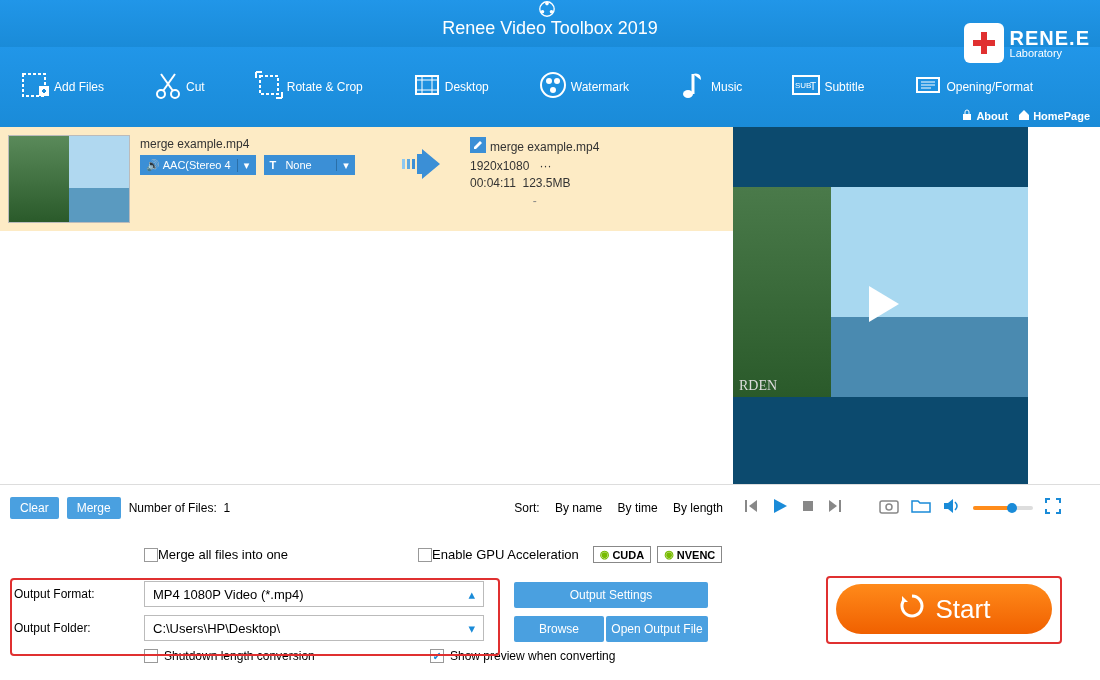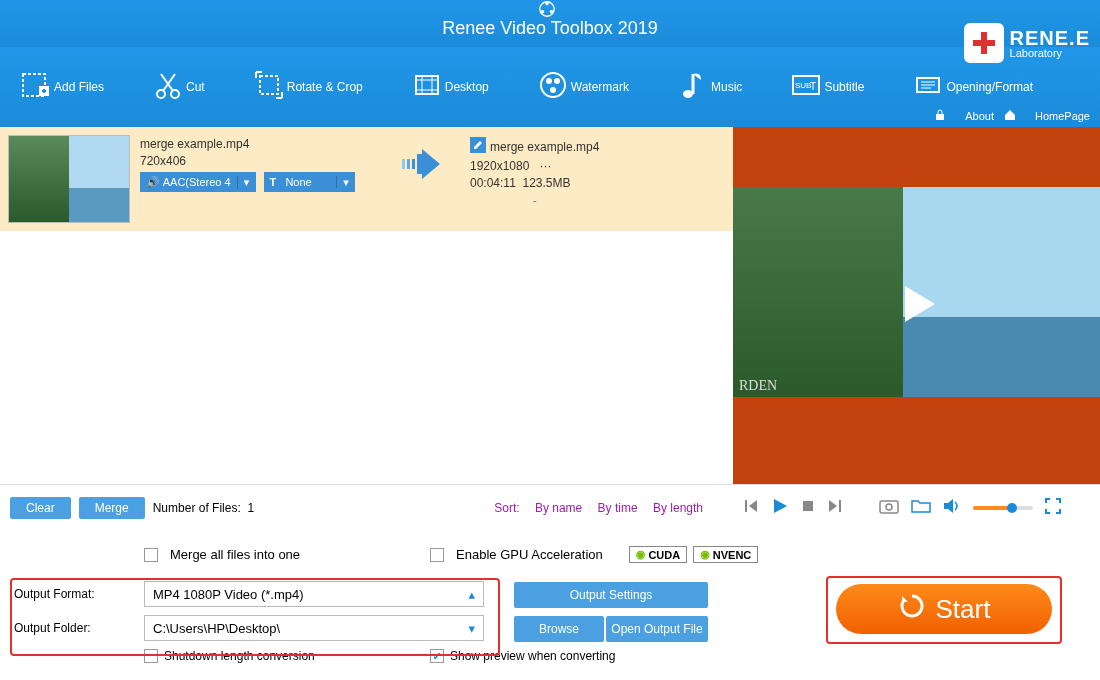--- a/index.html
+++ b/index.html
@@ -14,63 +14,63 @@
 .tool { display: flex; flex-direction: row; align-items: center; color: #fff; font-size: 12px; cursor: pointer; padding: 4px 8px; margin-right: 30px; }
 .tool .ticon { width: 36px; height: 36px; margin-bottom: 4px; display: flex; align-items: center; justify-content: center; }
 .tool .ticon svg { width: 34px; height: 34px; }
 .rene-brand { position: absolute; right: 10px; top: -24px; display: flex; align-items: center; color: #fff; }
 .rene-brand .plus { width: 40px; height: 40px; background: #fff; border-radius: 6px; display: flex; align-items: center; justify-content: center; margin-right: 6px; }
 .rene-brand .plus svg { width: 30px; height: 30px; }
 .rene-brand .txt { display: flex; flex-direction: column; line-height: 1; }
 .rene-brand .txt .big { font-size: 20px; font-weight: bold; letter-spacing: 1px; }
 .rene-brand .txt .small { font-size: 11px; }
 .about-links { position: absolute; right: 10px; bottom: 4px; display: flex; gap: 10px; color: #fff; font-size: 11px; }
-.about-links .lnk { display: flex; align-items: center; gap: 19px; cursor: pointer; }
+.about-links .lnk { display: flex; align-items: center; gap: 3px; cursor: pointer; font-weight: bold; }
 
 .mainrow { display: flex; height: 357px; }
 .filelist { width: 733px; background: #fff; }
 .filerow { height: 104px; background: #fdebc5; display: flex; padding: 8px; }
 .thumb { width: 122px; height: 88px; background: linear-gradient(90deg, #3a6b3a 50%, #87ceeb 50%); border: 1px solid #bbb; position: relative; }
 .thumb .trees { position: absolute; left: 0; top: 0; width: 50%; height: 100%; background: linear-gradient(180deg, #5a8a5a 0%, #2a5a2a 100%); }
 .thumb .sky { position: absolute; right: 0; top: 0; width: 50%; height: 60%; background: #b0d8f0; }
 .thumb .water { position: absolute; right: 0; bottom: 0; width: 50%; height: 40%; background: #5a9ac0; }
 .fileinfo { padding: 2px 10px; font-size: 12px; color: #333; width: 260px; }
 .fileinfo div { margin-bottom: 3px; }
 .arrow-block { width: 70px; display: flex; flex-direction: column; align-items: center; justify-content: flex-start; padding-top: 14px; }
 .fileinfo2 { padding: 2px 10px; font-size: 12px; color: #333; }
 .fileinfo2 .fname { display: flex; align-items: center; gap: 4px; margin-bottom: 3px; }
 .fileinfo2 div { margin-bottom: 3px; }
 .chipbtn { display: inline-flex; align-items: center; background: #3b8fd6; color: #fff; font-size: 11px; height: 20px; border-radius: 0; cursor: pointer; }
 .chipbtn .cb-main { padding: 0 6px; display: flex; align-items: center; gap: 3px; border-right: 1px solid #2a6fa8; }
 .chipbtn .cb-drop { width: 18px; display: flex; align-items: center; justify-content: center; }
 .chiprow { display: flex; gap: 8px; margin-top: 4px; }
 .chip-dash { color: #888; }
 
-.preview { width: 367px; background: #c2410c; position: relative; }
+.preview { width: 295px; background: #0c4a6e; position: relative; }
 .preview .pimg { position: absolute; left: 0; top: 60px; width: 170px; height: 210px; background: linear-gradient(180deg, #4a7a4a 0%, #2a5a2a 100%); }
 .preview .pimg2 { position: absolute; right: 0; top: 60px; width: 197px; height: 210px; }
 .preview .pimg2 .psky { height: 130px; background: #a8d8f0; }
 .preview .pimg2 .pwater { height: 80px; background: #4a8ab0; }
 .preview .play { position: absolute; left: 50%; top: 50%; transform: translate(-50%, -50%); }
 .preview .wm { position: absolute; left: 6px; bottom: 90px; color: #ddd; font-size: 14px; font-family: serif; }
 
 .bottombar { height: 46px; border-top: 1px solid #ddd; display: flex; align-items: center; padding: 0 10px; font-size: 12px; }
-.bluebtn { background: #4aa0e0; color: #fff; border: none; padding: 4px 16px; font-size: 12px; cursor: pointer; margin-right: 8px; border-radius: 2px; }
-.sortopts { margin-left: auto; margin-right: 20px; color: #a21caf; }
+.bluebtn { background: #4aa0e0; color: #fff; border: none; padding: 4px 10px; font-size: 12px; cursor: pointer; margin-right: 8px; border-radius: 2px; }
+.sortopts { margin-left: auto; color: #000000; }
 .sortopts span { margin-left: 12px; cursor: pointer; }
 
 .pcontrols { height: 46px; border-top: 1px solid #ddd; display: flex; align-items: center; padding: 0 10px; gap: 12px; }
 .pcontrols .pc { cursor: pointer; color: #888; }
 .pcontrols .pc.blue { color: #1a8bd8; }
 .volslider { width: 60px; height: 4px; background: #ddd; position: relative; border-radius: 2px; }
 .volslider .fill { position: absolute; left: 0; top: 0; height: 100%; width: 60%; background: #ff8c1a; border-radius: 2px; }
 .volslider .knob { position: absolute; left: 56%; top: -3px; width: 10px; height: 10px; background: #1a8bd8; border-radius: 50%; }
 
 .settings { padding: 10px 14px 6px; font-size: 13px; position: relative; height: 167px; }
-.checkrow { display: flex; align-items: center; gap: 12px; margin: 6px 0 14px 130px; }
+.checkrow { display: flex; align-items: center; gap: 0; margin: 6px 0 14px 130px; }
 .cbox { width: 14px; height: 14px; border: 1px solid #999; display: inline-flex; align-items: center; justify-content: center; cursor: pointer; background: #fff; }
 .cbox.checked::after { content: "✓"; color: #1a8bd8; font-size: 11px; font-weight: bold; }
 .gpu-badges { display: inline-flex; gap: 6px; margin-left: 14px; }
 .gpu-badge { border: 1px solid #888; padding: 1px 6px; font-size: 11px; display: flex; align-items: center; gap: 3px; font-weight: bold; }
 .redframe { position: absolute; left: 10px; top: 48px; width: 490px; height: 78px; border: 2px solid #e03030; border-radius: 4px; pointer-events: none; }
 .formrow { display: flex; align-items: center; margin-bottom: 8px; }
 .formrow label { width: 130px; font-size: 12px; }
 .combo { width: 340px; height: 26px; border: 1px solid #bbb; background: #fff; display: flex; align-items: center; padding: 0 8px; font-size: 13px; position: relative; cursor: pointer; }
 .combo .tri { position: absolute; right: 8px; color: #1a8bd8; }
 .midbtns { position: absolute; left: 514px; top: 52px; display: flex; flex-direction: column; gap: 8px; }
@@ -235,21 +235,20 @@
 <div class="mainrow">
   <div class="filelist">
     <div class="filerow">
       <div class="thumb">
         <div class="trees"></div>
           <div class="sky"></div>
           <div class="water"></div>
       </div>
       <div class="fileinfo">
         <div>merge example.mp4</div>
-        <div>720x406</div>
         <div class="chiprow">
           <span class="chipbtn">
             <span class="cb-main">
                 <span>🔊</span>
                 <span>AAC(Stereo 4</span>
               </span>
             <span class="cb-drop">▾</span>
           </span>
           <span class="chipbtn">
             <span class="cb-main"><span style="font-weight:bold">T</span>&nbsp;<span>None</span>&nbsp;&nbsp;&nbsp;&nbsp;&nbsp;</span>

